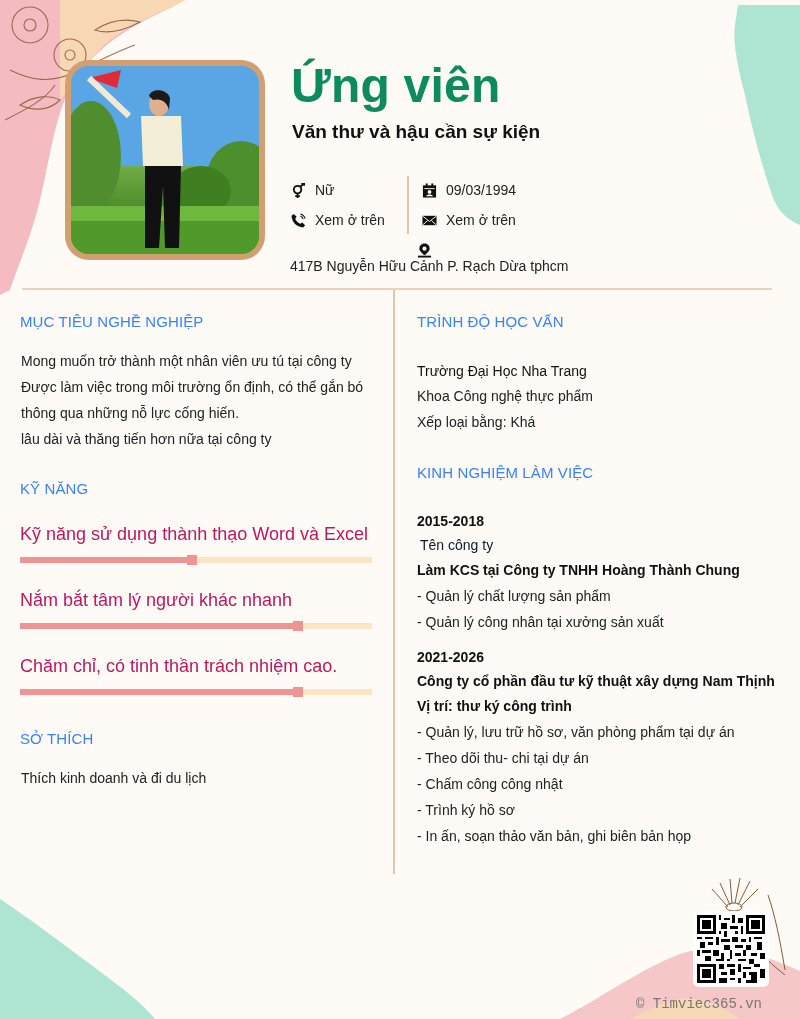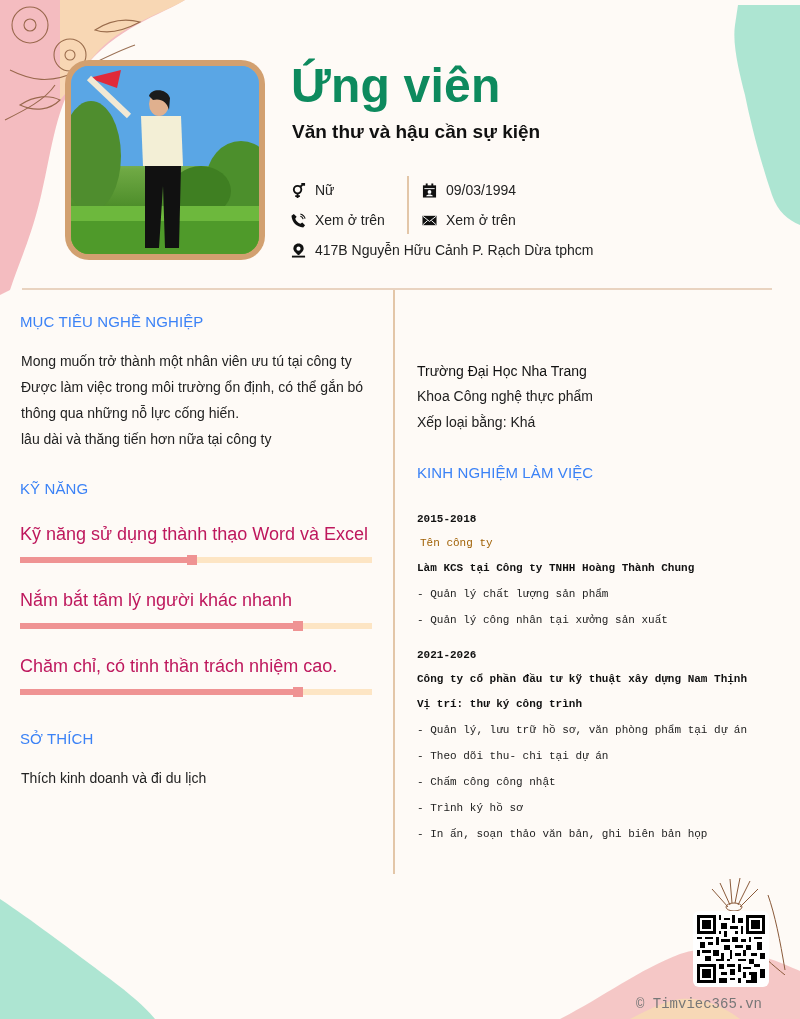--- a/index.html
+++ b/index.html
@@ -30,41 +30,41 @@
   }
   .job-title {
     position: absolute; left: 292px; top: 121px; font-size: 19px; font-weight: bold; color: #111;
   }
   .info { position: absolute; font-size: 14px; color: #222; display: flex; align-items: center; }
   .info .ico { width: 16px; height: 16px; margin-right: 9px; display: inline-flex; align-items: center; justify-content: center; }
   .info-gender { left: 290px; top: 182px; }
   .info-phone { left: 290px; top: 212px; }
   .info-dob { left: 421px; top: 182px; }
   .info-email { left: 421px; top: 212px; }
-  .info-addr { left: 290px; top: 242px; }
+  .info-addr { left: 290px; top: 242px; flex-direction: column; }
   .info-divider { position: absolute; left: 407px; top: 176px; width: 2px; height: 58px; background: #e3c6a8; }
 
   .hr-top { position: absolute; left: 22px; top: 288px; width: 750px; height: 2px; background: #e9d3c0; }
   .col-divider { position: absolute; left: 393px; top: 290px; width: 2px; height: 584px; background: #e3c6a8; }
 
   
   .sec-title { position: absolute; font-size: 15px; font-weight: normal; color: #3b82f6; letter-spacing: 0.1px; }
   .para { position: absolute; font-size: 14px; line-height: 26px; color: #222; }
 
   .skill-label { position: absolute; left: 20px; font-size: 18px; color: #be185d; }
   .skill-track { position: absolute; left: 20px; width: 352px; height: 6px; background: #fde5c4; }
   .skill-fill { position: absolute; left: 0; top: 0; height: 6px; background: #ef9393; }
   .skill-knob { position: absolute; top: -2px; width: 10px; height: 10px; background: #ef9393; }
 
   .edu-school { position: absolute; left: 417px; top: 363px; font-size: 14px; font-weight: normal; }
   .edu-line { position: absolute; left: 417px; font-size: 14px; color: #222; }
 
-  .exp { position: absolute; left: 417px; font-size: 11px; color: #222; font-family: Liberation Mono, monospace; }
+  .exp { position: absolute; left: 417px; font-size: 14px; color: #222; }
   .exp.bold { font-weight: bold; color: #111; }
-  .exp.muted { color: #a16207; left: 420px; }
+  .exp.muted { color: #0f172a; left: 420px; }
 
   
   .qr {
     position: absolute; left: 693px; top: 911px; width: 76px; height: 76px;
     background: #fff; border-radius: 6px; padding: 4px;
   }
   .qr svg { width: 100%; height: 100%; display: block; }
   .copyright {
     position: absolute; left: 636px; top: 996px; font-family: "Liberation Mono", "DejaVu Sans Mono", monospace;
     font-size: 14px; color: #777;
@@ -210,20 +210,21 @@
 
   <div class="skill-label" style="top:656px;">Chăm chỉ, có tinh thần trách nhiệm cao.</div>
   <div class="skill-track" style="top:689px;">
     <div class="skill-fill" style="width:79%;"></div>
     <div class="skill-knob" style="left:calc(79% - 5px);"></div>
   </div>
 
   <div class="sec-title" style="left:20px;top:730px;">SỞ THÍCH</div>
   <div class="para" style="left:21px;top:765px;">Thích kinh doanh và đi du lịch</div>
 
+  <div class="sec-title" style="left:417px;top:313px;">TRÌNH ĐỘ HỌC VẤN</div>
   <div class="edu-school">Trường Đại Học Nha Trang</div>
   <div class="edu-line" style="top:388px;">Khoa Công nghệ thực phẩm</div>
   <div class="edu-line" style="top:414px;">Xếp loại bằng: Khá</div>
 
   <div class="sec-title" style="left:417px;top:464px;">KINH NGHIỆM LÀM VIỆC</div>
 
   <div class="exp bold" style="top:513px;">2015-2018</div>
   <div class="exp muted" style="top:537px;">Tên công ty</div>
   <div class="exp bold" style="top:562px;">Làm KCS tại Công ty TNHH Hoàng Thành Chung</div>
   <div class="exp" style="top:588px;">- Quản lý chất lượng sản phẩm</div>

